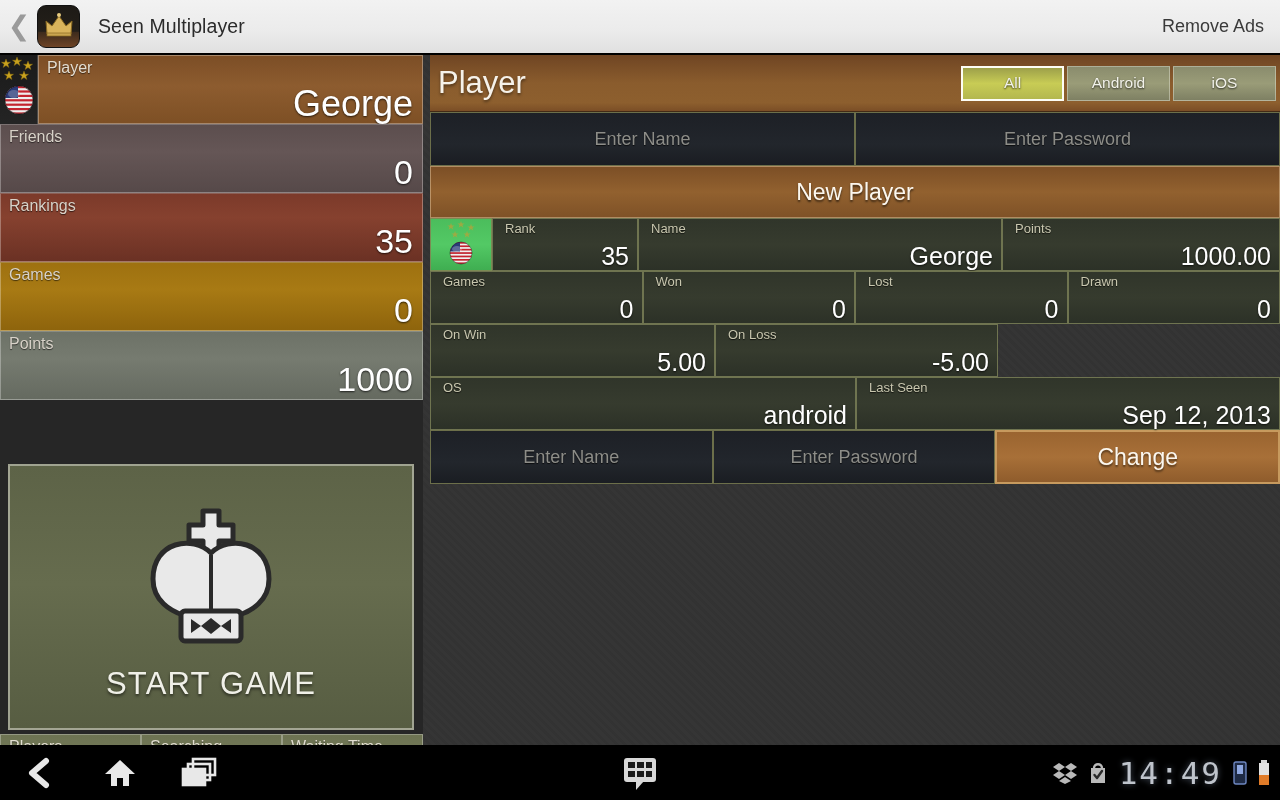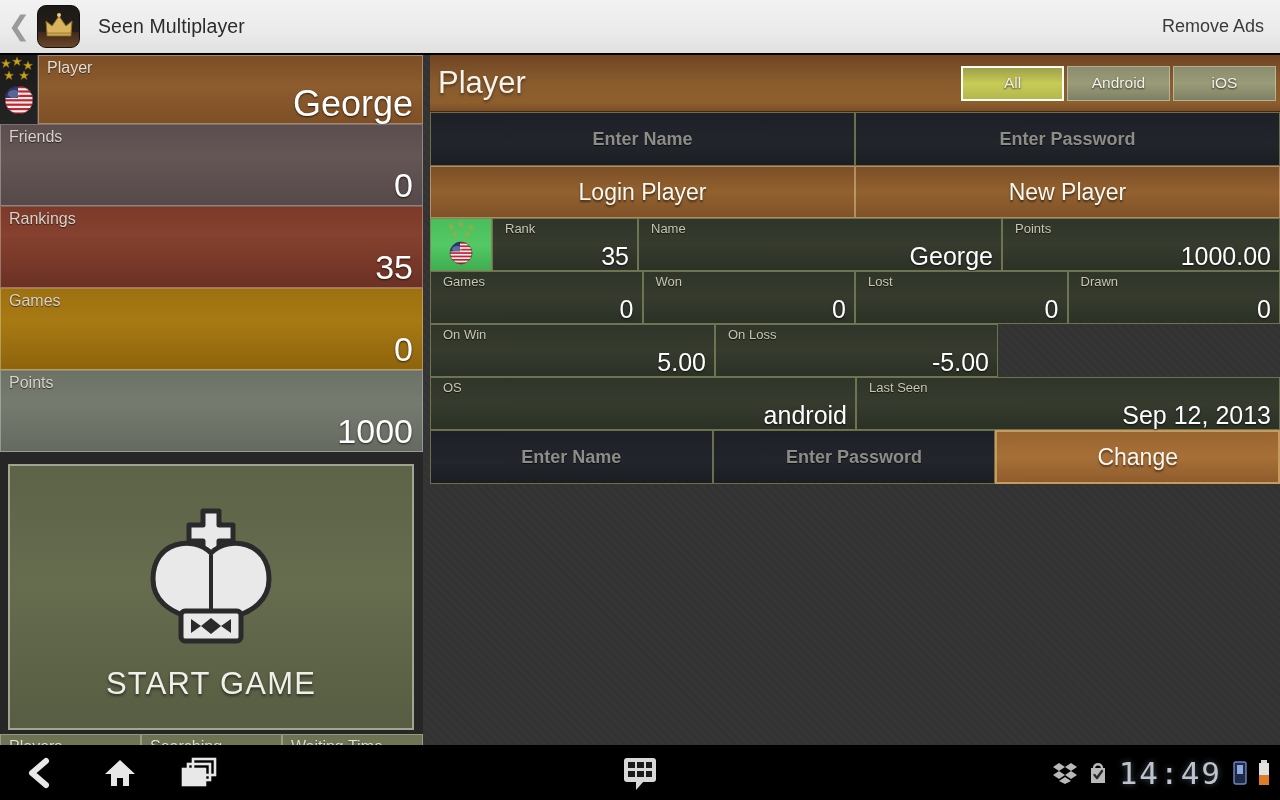--- a/index.html
+++ b/index.html
@@ -57,21 +57,21 @@
   }
 
   
   .sidebar {
     position: absolute; left: 0; top: 0;
     width: 423px; height: 690px;
     background: #262626;
   }
   .stat-row {
     position: relative;
-    height: 82px;
+    height: 69px;
     border: 1px solid rgba(255,255,255,.30);
     border-top: 1px solid rgba(255,255,255,.22);
     overflow: hidden;
   }
   .stat-row .lbl {
     position: absolute; left: 8px; top: 3px;
     font-size: 16px; color: #d8d2c8;
     text-shadow: 0 1px 1px rgba(0,0,0,.6);
   }
   .stat-row .val {
@@ -164,21 +164,20 @@
   .seg:last-child { margin-right: 4px; }
 
   .fieldrow { display: flex; width: 850px; }
   .inputcell {
     flex: 1 1 0; height: 54px;
     background: linear-gradient(to bottom, #1d2026 0%, #22262c 60%, #1a1d22 100%);
     border: 1px solid #6c6f4a;
     display: flex; align-items: center; justify-content: center;
     font-size: 18px; color: #8d8d88;
     text-shadow: 0 1px 1px rgba(0,0,0,.7);
-    font-weight: bold;
   }
   .btncell {
     flex: 1 1 0; height: 52px;
     background: linear-gradient(to bottom, #7c4f26 0%, #92612f 50%, #7f5227 100%);
     border: 1px solid rgba(230,200,160,.5);
     display: flex; align-items: center; justify-content: center;
     font-size: 23px; color: #fbf7ef;
     text-shadow: 0 2px 2px rgba(0,0,0,.55);
   }
 
@@ -349,21 +348,20 @@
           <div class="seg">Android</div>
           <div class="seg">iOS</div>
         </div>
       </div>
 
       <div class="fieldrow">
         <div class="inputcell">Enter Name</div>
         <div class="inputcell">Enter Password</div>
       </div>
       <div class="fieldrow">
-        <div class="btncell">Login Player</div>
         <div class="btncell">New Player</div>
       </div>
 
       <div class="datarow">
         <div class="avatar-cell">
           <svg width="60" height="51" viewBox="0 0 60 51">
             <g fill="#b8a23a" opacity=".75">
               <polygon points="20,4 20.9,6.4 23.5,6.4 21.4,8 22.2,10.5 20,9 17.8,10.5 18.6,8 16.5,6.4 19.1,6.4"></polygon>
               <polygon points="30,2 30.9,4.4 33.5,4.4 31.4,6 32.2,8.5 30,7 27.8,8.5 28.6,6 26.5,4.4 29.1,4.4"></polygon>
               <polygon points="40,5 40.9,7.4 43.5,7.4 41.4,9 42.2,11.5 40,10 37.8,11.5 38.6,9 36.5,7.4 39.1,7.4"></polygon>

